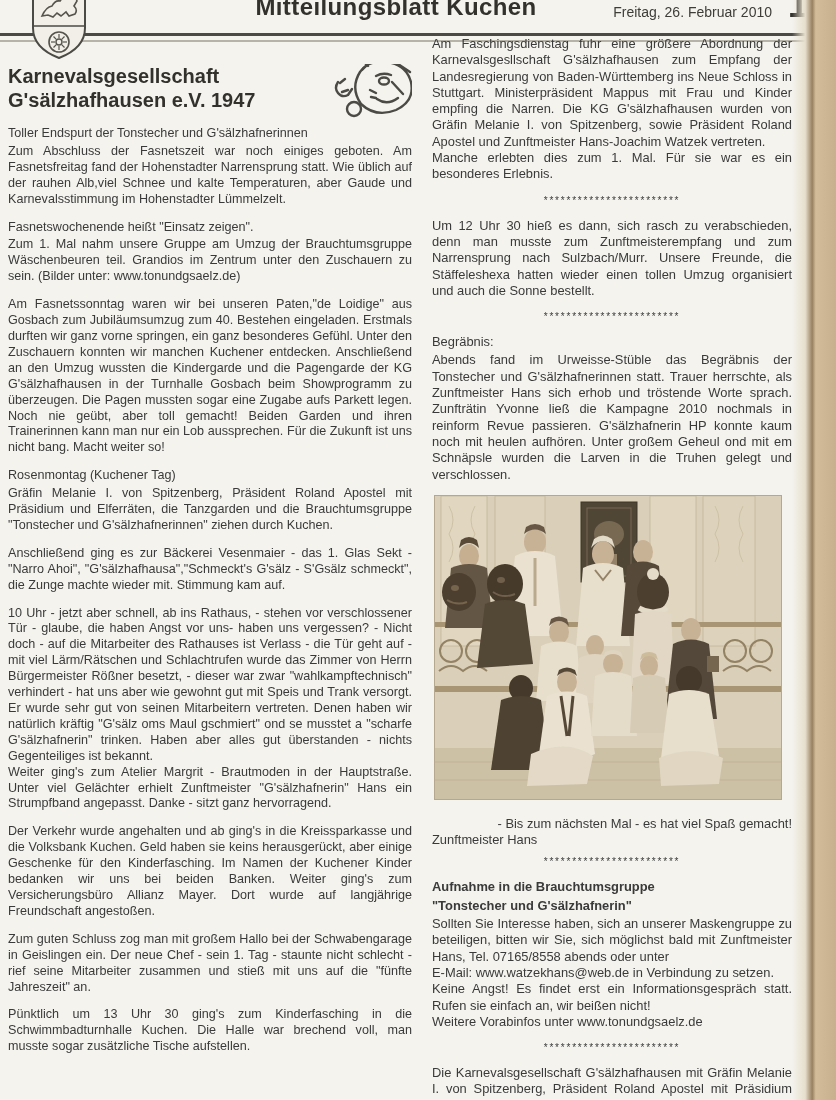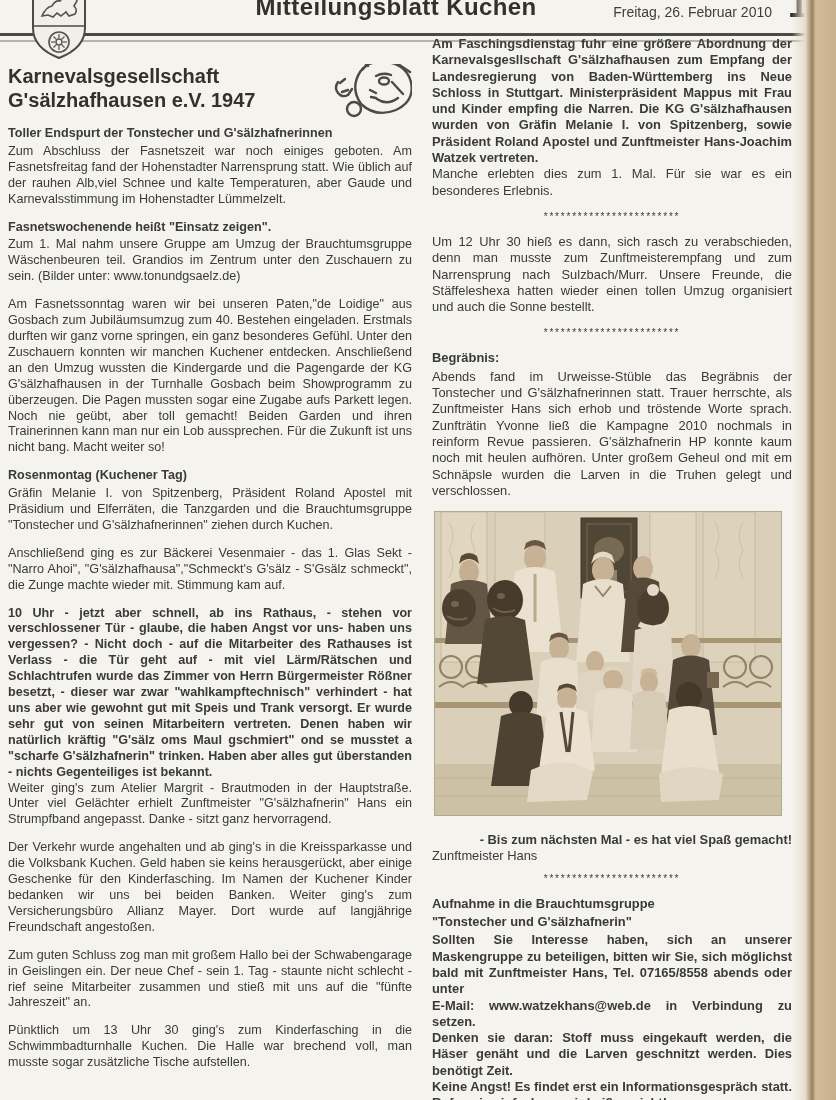--- a/index.html
+++ b/index.html
@@ -29,24 +29,24 @@
   .crest{position:absolute;left:28px;top:-10px;width:62px;height:76px;z-index:3;}
   
   .col{position:absolute;text-align:justify;hyphens:auto;-webkit-hyphens:auto;}
   .col-left{left:8px;top:64px;width:404px;height:1036px;overflow:hidden;font-size:12.6px;line-height:15.9px;}
   .col-right{left:432px;top:36px;width:360px;height:1064px;overflow:hidden;font-size:12.9px;line-height:16.3px;}
   .art-title{
     font-size:20px;line-height:24px;font-weight:bold;color:#33312c;
     text-align:left;margin:0 0 14px 0;position:relative;padding-right:90px;
   }
   .mask-icon{position:absolute;right:-14px;top:-12px;width:96px;height:72px;}
-  .sec-h{font-weight:bold;text-align:left;margin:12px 0 2px 0;}
+  .sec-h{font-weight:normal;text-align:left;margin:12px 0 2px 0;}
   .sec-h.first{margin-top:0;}
   p{margin:0 0 12px 0;}
-  p.tight{margin-bottom:0;font-weight:bold;}
+  p.tight{margin-bottom:0;}
   .sep{
     text-align:center;font-size:10px;letter-spacing:1.8px;line-height:12px;
     margin:3px 0 11px 0;color:#3a3a3a;white-space:nowrap;overflow:hidden;
   }
   .photo-wrap{
     width:346px;height:303px;margin:2px 0 7px 2px;border:1px solid #b5a88e;
     background:#ddd3bd;overflow:hidden;
   }
   .caption{margin:16px 0 1px 2px;text-align:right;}
   .caption-sign{margin:0 10px 8px 0;text-align:left;}
@@ -235,21 +235,20 @@
 
   <p class="caption tight">- Bis zum nächsten Mal - es hat viel Spaß gemacht!</p>
   <p class="caption-sign">Zunftmeister Hans</p>
 
   <div class="sep">************************</div>
 
   <div class="h2block">Aufnahme in die Brauchtumsgruppe</div>
   <div class="h2block" style="margin-top:0">"Tonstecher und G'sälzhafnerin"</div>
   <p class="tight">Sollten Sie Interesse haben, sich an unserer Maskengruppe zu beteiligen, bitten wir Sie, sich möglichst bald mit Zunftmeister Hans, Tel. 07165/8558 abends oder unter</p>
   <p class="tight">E-Mail: www.watzekhans@web.de in Verbindung zu setzen.</p>
-  <p class="tight">Denken sie daran: Stoff muss eingekauft werden, die Häser genäht und die Larven geschnitzt werden. Dies benötigt Zeit.</p>
   <p class="tight">Keine Angst! Es findet erst ein Informationsgespräch statt. Rufen sie einfach an, wir beißen nicht!</p>
   <p>Weitere Vorabinfos unter www.tonundgsaelz.de</p>
 
   <div class="sep">************************</div>
 
   <p class="tight">Die Karnevalsgesellschaft G'sälzhafhausen mit Gräfin Melanie I. von Spitzenberg, Präsident Roland Apostel mit Präsidium und Elferräten, die Blauen Funken, die Showtanzgruppe, die Pagengarde, die Kindergarde, alle Trainerinnen und die Brauchtumsgruppe "Tonstecher und G'sälzhafnerin" bedanken sich ganz herzlich für ihre Unterstützung und Treue.</p>
 
 </div>
 
 <div class="page-edge"></div>

